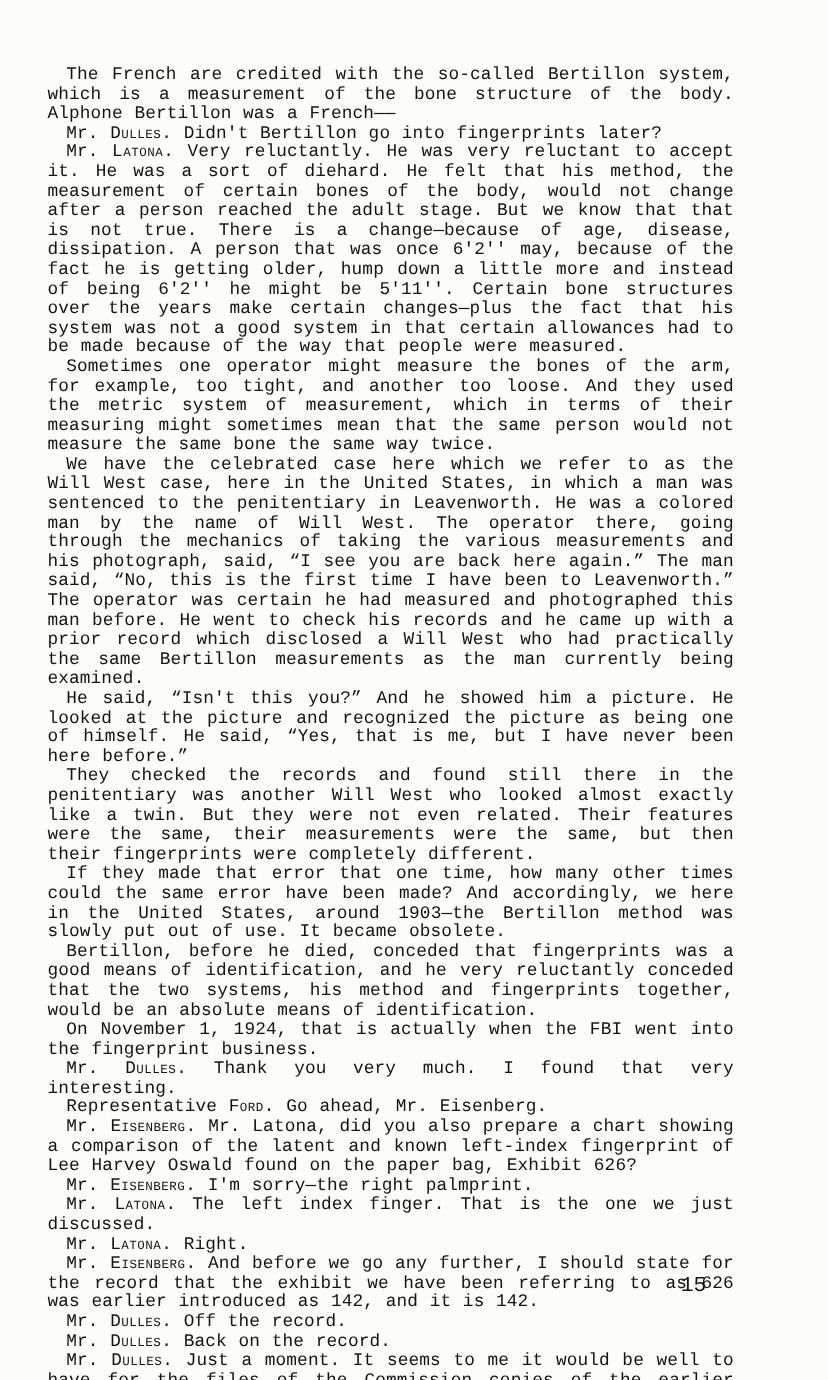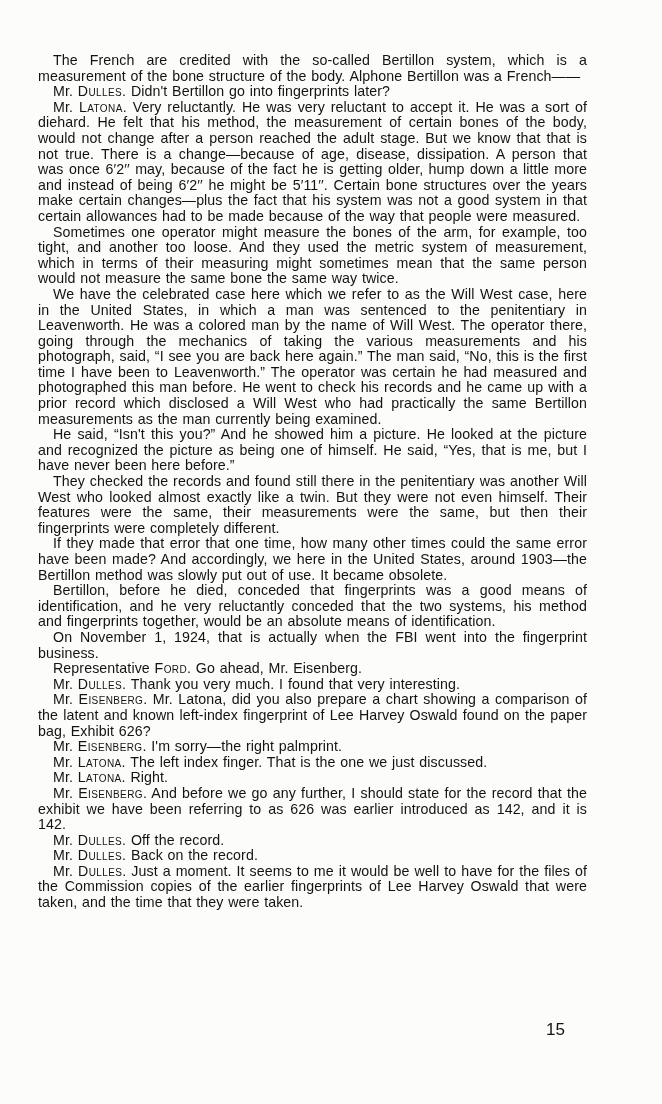--- a/index.html
+++ b/index.html
@@ -8,21 +8,21 @@
     padding: 0;
     background: #e9e9e7;
   }
   .page {
     position: relative;
     width: 662px;
     height: 1104px;
     margin: 0 auto;
     background: #fcfcfa;
     overflow: hidden;
-    font-family: Liberation Sans, sans-serif;
+    font-family: Liberation Mono, monospace;
     color: #131313;
   }
   .text-block {
     position: absolute;
     left: 38px;
     top: 53px;
     width: 549px;
     font-size: 14.2px;
     line-height: 15.6px;
     text-align: justify;
@@ -50,26 +50,26 @@
 <body>
 
 <div class="page">
   <div class="text-block">
       <p class="para">The French are credited with the so-called Bertillon system, which is a measurement of the bone structure of the body.  Alphone Bertillon was a French——</p>
       <p class="para"><span>Mr. </span><span class="sc">Dulles</span>. Didn't Bertillon go into fingerprints later?</p>
       <p class="para"><span>Mr. </span><span class="sc">Latona</span>. Very reluctantly.  He was very reluctant to accept it.  He was a sort of diehard.  He felt that his method, the measurement of certain bones of the body, would not change after a person reached the adult stage.  But we know that that is not true.  There is a change—because of age, disease, dissipation.  A person that was once 6′2′′ may, because of the fact he is getting older, hump down a little more and instead of being 6′2′′ he might be 5′11′′.  Certain bone structures over the years make certain changes—plus the fact that his system was not a good system in that certain allowances had to be made because of the way that people were measured.</p>
       <p class="para">Sometimes one operator might measure the bones of the arm, for example, too tight, and another too loose.  And they used the metric system of measurement, which in terms of their measuring might sometimes mean that the same person would not measure the same bone the same way twice.</p>
       <p class="para">We have the celebrated case here which we refer to as the Will West case, here in the United States, in which a man was sentenced to the penitentiary in Leavenworth.  He was a colored man by the name of Will West.  The operator there, going through the mechanics of taking the various measurements and his photograph, said, “I see you are back here again.”  The man said, “No, this is the first time I have been to Leavenworth.”  The operator was certain he had measured and photographed this man before.  He went to check his records and he came up with a prior record which disclosed a Will West who had practically the same Bertillon measurements as the man currently being examined.</p>
       <p class="para">He said, “Isn't this you?”  And he showed him a picture.  He looked at the picture and recognized the picture as being one of himself.  He said, “Yes, that is me, but I have never been here before.”</p>
-      <p class="para">They checked the records and found still there in the penitentiary was another Will West who looked almost exactly like a twin.  But they were not even himself.  Their features were the same, their measurements were the same, but then their fingerprints were completely different.</p>
+      <p class="para">They checked the records and found still there in the penitentiary was another Will West who looked almost exactly like a twin.  But they were not even related.  Their features were the same, their measurements were the same, but then their fingerprints were completely different.</p>
       <p class="para">If they made that error that one time, how many other times could the same error have been made?  And accordingly, we here in the United States, around 1903—the Bertillon method was slowly put out of use.  It became obsolete.</p>
       <p class="para">Bertillon, before he died, conceded that fingerprints was a good means of identification, and he very reluctantly conceded that the two systems, his method and fingerprints together, would be an absolute means of identification.</p>
       <p class="para">On November 1, 1924, that is actually when the FBI went into the fingerprint business.</p>
+      <p class="para"><span>Mr. </span><span class="sc">Dulles</span>. Thank you very much.  I found that very interesting.</p>
       <p class="para"><span>Representative </span><span class="sc">Ford</span>. Go ahead, Mr. Eisenberg.</p>
-      <p class="para"><span>Mr. </span><span class="sc">Dulles</span>. Thank you very much.  I found that very interesting.</p>
       <p class="para"><span>Mr. </span><span class="sc">Eisenberg</span>. Mr. Latona, did you also prepare a chart showing a comparison of the latent and known left-index fingerprint of Lee Harvey Oswald found on the paper bag, Exhibit 626?</p>
       <p class="para"><span>Mr. </span><span class="sc">Eisenberg</span>. I'm sorry—the right palmprint.</p>
       <p class="para"><span>Mr. </span><span class="sc">Latona</span>. The left index finger.  That is the one we just discussed.</p>
       <p class="para"><span>Mr. </span><span class="sc">Latona</span>. Right.</p>
       <p class="para"><span>Mr. </span><span class="sc">Eisenberg</span>. And before we go any further, I should state for the record that the exhibit we have been referring to as 626 was earlier introduced as 142, and it is 142.</p>
       <p class="para"><span>Mr. </span><span class="sc">Dulles</span>. Off the record.</p>
       <p class="para"><span>Mr. </span><span class="sc">Dulles</span>. Back on the record.</p>
       <p class="para"><span>Mr. </span><span class="sc">Dulles</span>. Just a moment.  It seems to me it would be well to have for the files of the Commission copies of the earlier fingerprints of Lee Harvey Oswald that were taken, and the time that they were taken.</p>
     </div>
   <div class="page-num">15</div>

